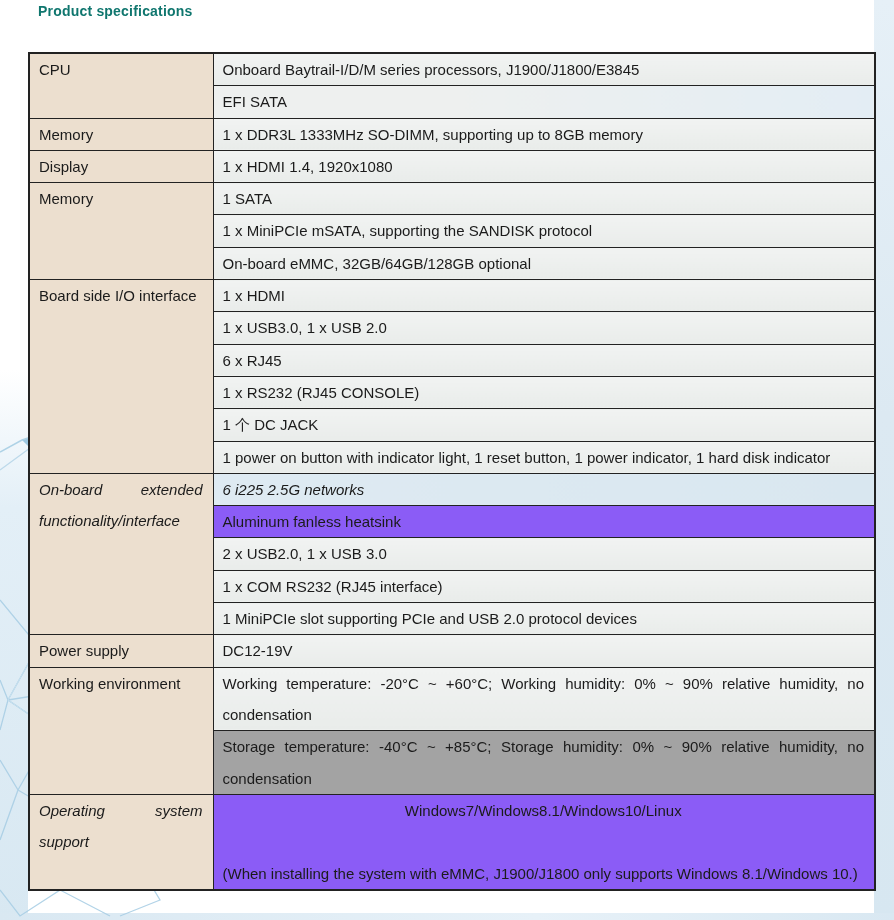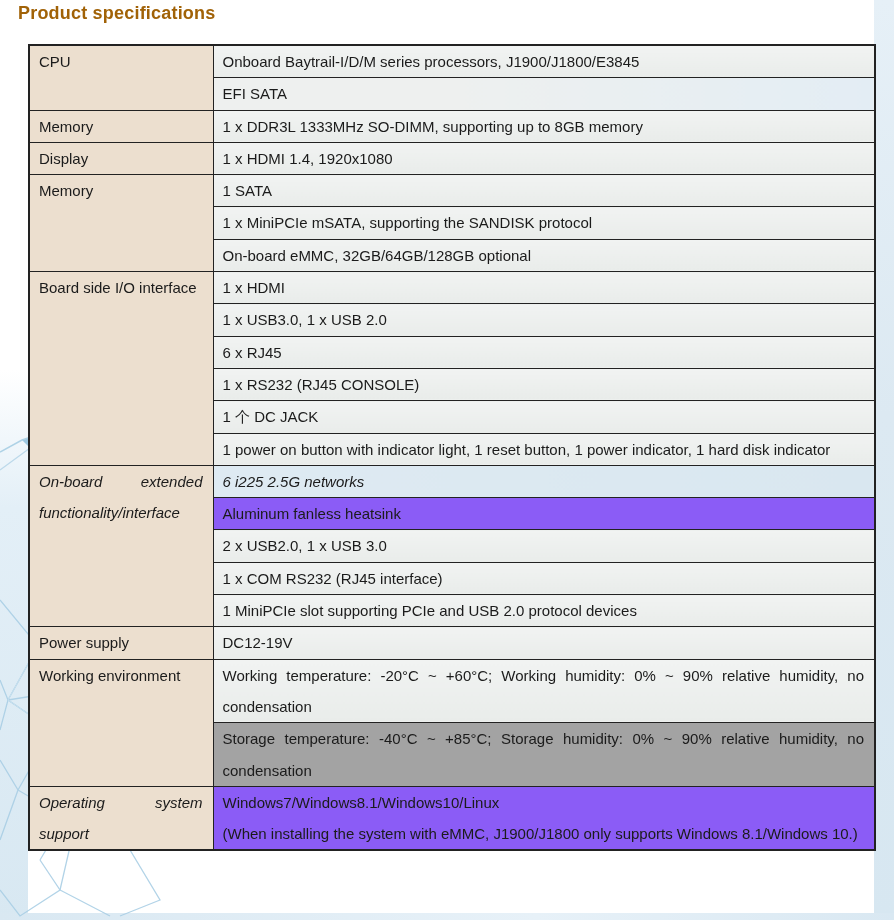--- a/index.html
+++ b/index.html
@@ -23,28 +23,28 @@
   .band-bottom{
     position:absolute;left:0;bottom:0;width:894px;height:7px;
     background:linear-gradient(90deg,#d9e8f2 0%,#e7f1f8 60%,#d9e8f2 100%);
     z-index:0;
   }
   .bg-art{position:absolute;left:0;bottom:0;z-index:0;}
   .bg-art-mid{position:absolute;left:0;top:418px;z-index:0;}
 
   
   .page-title{
-    position:absolute;left:18px;top:3px;
-    font-size:18px;font-weight:700;color:#a16207;letter-spacing:.2px;
+    position:absolute;left:38px;top:3px;
+    font-size:14px;font-weight:700;color:#0f766e;letter-spacing:.2px;
     z-index:2;
   }
 
   
   table.spec{
-    position:absolute;left:28px;top:44px;width:846px;
+    position:absolute;left:28px;top:52px;width:846px;
     border-collapse:collapse;table-layout:fixed;
     z-index:2;background:transparent;
   }
   table.spec td{
     border:1px solid #222222;
     font-size:15px;line-height:31.3px;
     padding:0 10px 0 9px;
     vertical-align:top;
     overflow:hidden;
   }
@@ -60,22 +60,22 @@
   td.val.efi{
     background:linear-gradient(90deg,#eef0ef 35%,#e3edf4 100%);
   }
   td.val.blue{
     background:linear-gradient(90deg,#deeaf2 0%,#d9e7f0 100%);
     font-style:italic;
   }
   td.val.white{background:#8b5cf6;}
   td.val.whiteish{background:#a3a3a3;}
   td.just{text-align:justify;margin-left:36px;}
-  td.val p{margin:0;}
-  td.val p.just{text-align:justify;}
+  td.val p{margin:0;text-align:center;}
+  td.val p.just{text-align:justify;margin-top:32px;}
 </style>
 </head>
 <body>
 
 <div class="band-right"></div>
 <div class="band-left"></div>
 <div class="band-bottom"></div>
 <svg class="bg-art-mid" width="54" height="70" viewBox="0 0 54 70">
   <polygon points="22,22 40,16 30,30" fill="#8fc0dc" opacity="0.85"></polygon>
   <polyline points="0,34 22,22 40,16" fill="none" stroke="#aed2e6" stroke-width="1.5"></polyline>

